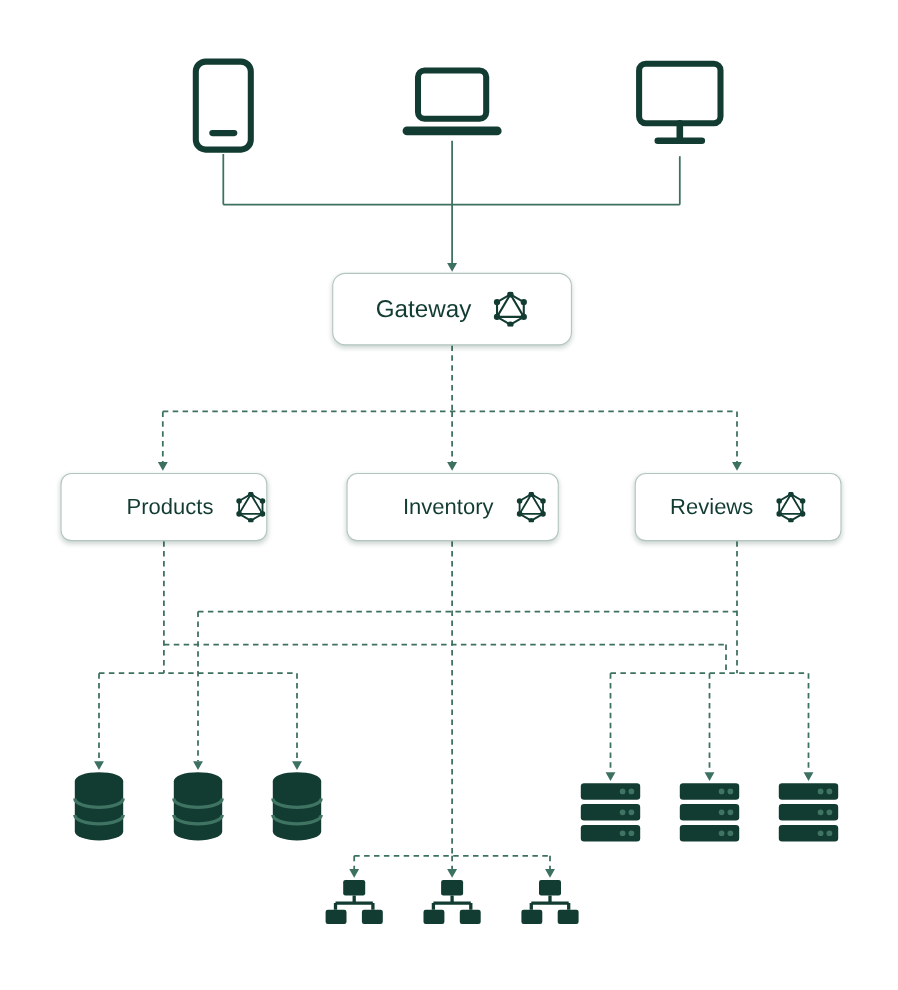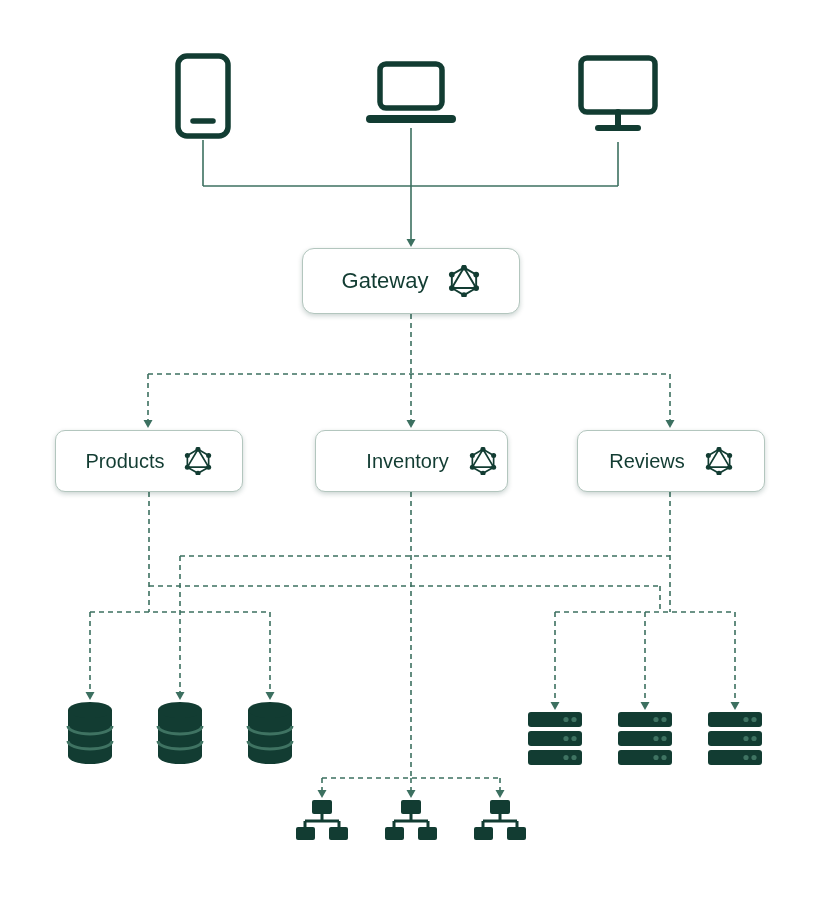--- a/index.html
+++ b/index.html
@@ -17,21 +17,21 @@
     background:#ffffff;
     border:1px solid #b3c6be;
     border-radius:10px;
     box-shadow:0 2px 5px rgba(18,60,50,.22);
     color:#123c32;
     font-size:20px;
     box-sizing:border-box;
   }
   .node .gql{color:#123c32;flex:0 0 auto;}
   .node-gateway{left:302px;top:248px;width:218px;height:66px;border-radius:12px;font-size:22px;}
-  .node-products{left:55px;top:430px;width:188px;height:62px;}
+  .node-products{left:55px;top:430px;width:188px;height:62px;justify-content:flex-end;}
   .node-inventory{left:315px;top:430px;width:193px;height:62px;padding-left:40px;}
   .node-reviews{left:577px;top:430px;width:188px;height:62px;text-align:center;}
 </style>
 </head>
 <body>
 
 <div class="canvas">
 
   <svg class="wires" width="816" height="900" viewBox="0 0 816 900">
     <defs>

